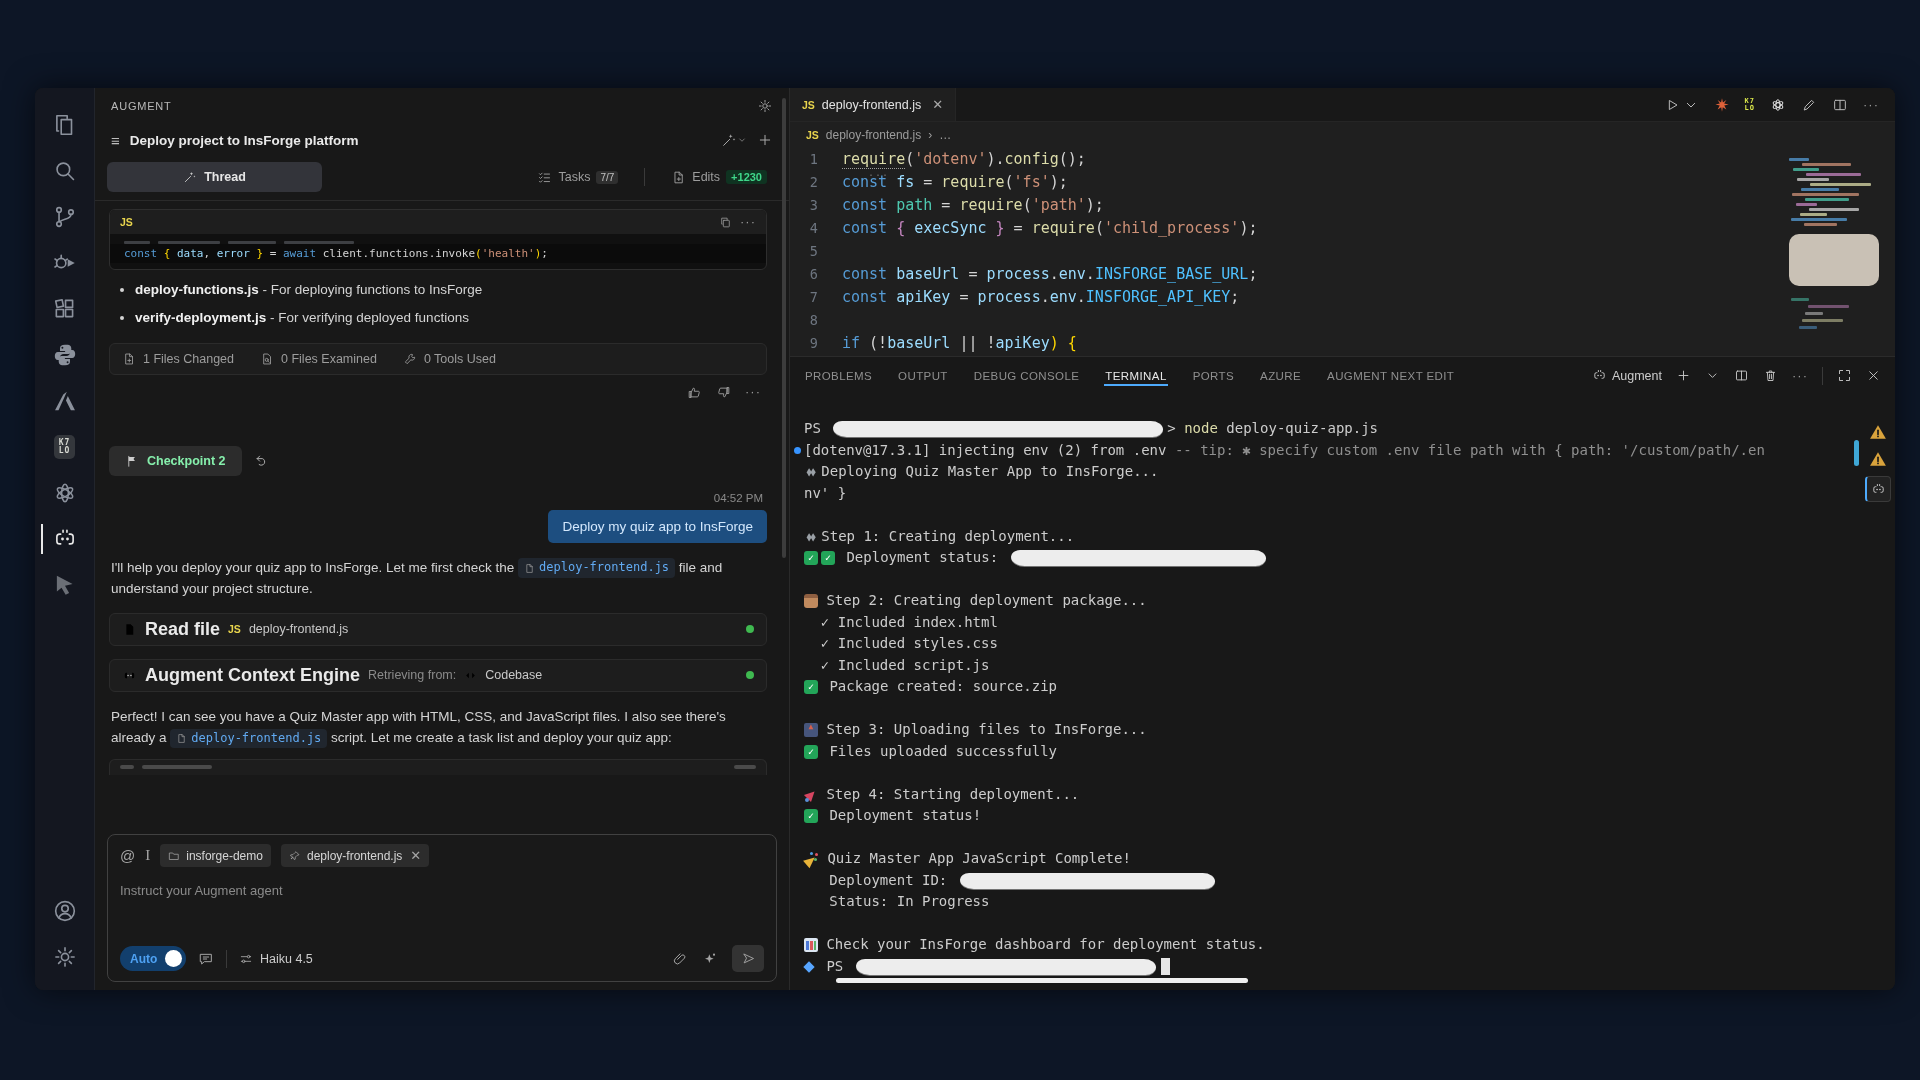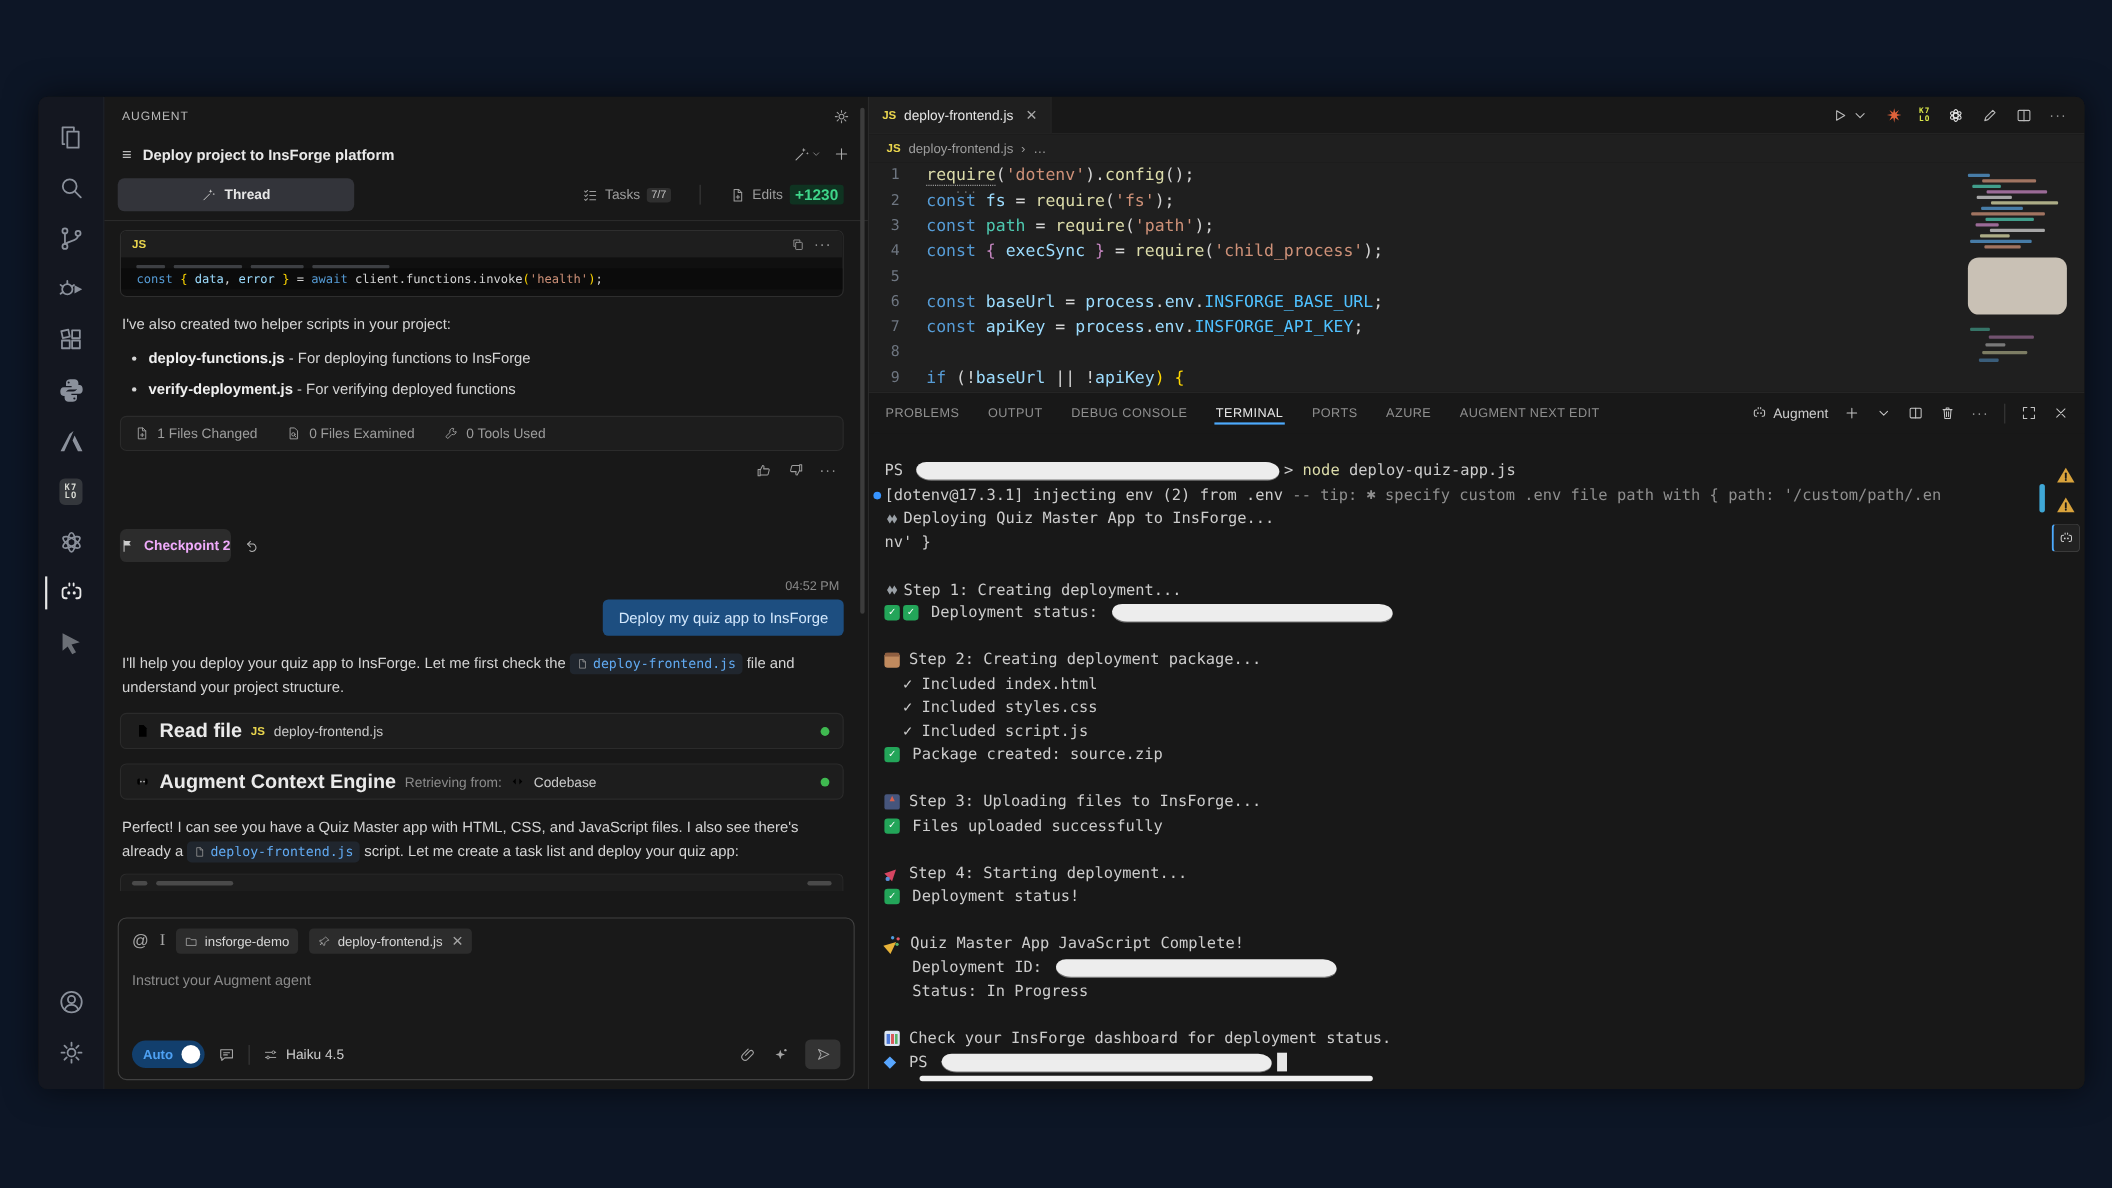--- a/index.html
+++ b/index.html
@@ -32,21 +32,21 @@
   .menu-glyph{color:#bdbdbd;font-size:15px;}
   .sp-iconbtn{display:flex;align-items:center;color:#a9a9a9;cursor:pointer;}
   .sp-iconbtn .ic{width:16px;height:16px;}
   .sp-tabs{height:42px;display:flex;align-items:center;padding:0 12px;gap:8px;}
   .tab-thread{width:215px;height:30px;background:#33343a;border-radius:6px;display:flex;align-items:center;
               justify-content:center;gap:7px;color:#e6e6e6;font-size:12.5px;font-weight:700;cursor:pointer;}
   .tab-thread .ic{width:14px;height:14px;color:#cfcfcf;}
   .tab-flat{display:flex;align-items:center;gap:6px;color:#9d9d9d;font-size:12.5px;cursor:pointer;padding:0 10px;}
   .tab-flat .ic{width:15px;height:15px;}
   .count-badge{background:#2f2f2f;border-radius:3px;font-size:10px;padding:1px 4px;color:#c3c3c3;}
-  .green-badge{background:#0f3321;border-radius:3px;font-size:14px;font-weight:700;padding:1px 5px;color:#3fd68a;}
+  .green-badge{background:#0f3321;border-radius:3px;font-size:11px;font-weight:700;padding:1px 5px;color:#3fd68a;}
   .vsep{width:1px;height:18px;background:#3a3a3a;margin:0 8px;}
   .sp-divider{height:1px;background:#2a2a2a;margin:2px 0 0;}
 
   .chat{flex:1;padding:8px 22px 0 14px;overflow:hidden;position:relative;font-size:13.5px;color:#d4d4d4;}
   .chat-scroll{position:absolute;right:3px;top:10px;width:4px;height:460px;background:#3c3c3c;border-radius:2px;}
 
   .code-card{border:1px solid #2e2e2e;border-radius:6px;overflow:hidden;background:#101010;}
   .code-card-h{height:24px;background:#1e1e1e;display:flex;align-items:center;padding:0 10px;gap:8px;}
   .lang-js{color:#e8d44d;font-size:10.5px;font-weight:700;}
   .cc-sp{flex:1;}
@@ -68,21 +68,21 @@
 
   .stats-card{margin-top:14px;border:1px solid #2b2b2b;background:#1d1d1d;border-radius:6px;height:32px;
               display:flex;align-items:center;gap:26px;padding:0 12px;color:#9d9d9d;font-size:12.5px;}
   .stat{display:flex;align-items:center;gap:7px;}
   .stat .ic{width:14px;height:14px;}
   .fb-row{display:flex;justify-content:flex-end;gap:14px;margin:10px 6px 0;color:#9d9d9d;align-items:center;}
   .fb-row .ic{width:15px;height:15px;cursor:pointer;}
 
   .chk-row{margin-top:46px;display:flex;align-items:center;gap:12px;}
   .chk-pill{background:#2c2c2c;border-radius:6px;height:30px;display:flex;align-items:center;gap:8px;
-            padding:0 0;color:#f0abfc;font-weight:700;font-size:12.5px;cursor:pointer;}
+            padding:0 16px;color:#86efac;font-weight:700;font-size:12.5px;cursor:pointer;}
   .chk-pill .ic{width:14px;height:14px;color:#cdcdcd;}
   .undo-btn{color:#b5b5b5;display:flex;cursor:pointer;}
   .undo-btn .ic{width:15px;height:15px;}
 
   .tstamp{text-align:right;color:#8a8a8a;font-size:11.5px;margin:16px 4px 0;}
   .bubble-row{display:flex;justify-content:flex-end;margin-top:6px;}
   .bubble{background:#1d4e80;color:#d2e7fc;border-radius:5px;padding:9px 14px;font-size:13.5px;}
 
   .tool-card{margin-top:13px;border:1px solid #2b2b2b;background:#1d1d1d;border-radius:6px;height:33px;
              display:flex;align-items:center;gap:8px;padding:0 12px;cursor:pointer;}
@@ -507,21 +507,20 @@
             <div class="cut-line">
                 <i style="width:26px"></i>
                 <i style="width:62px"></i>
                 <i style="width:48px"></i>
                 <i style="width:70px"></i>
               </div>
             <div class="cc-code" id="chat-code"><span class="tk-kw">const </span><span class="tk-yb">{ </span><span class="tk-var">data</span><span class="tk-p">, </span><span class="tk-var">error</span><span class="tk-yb"> }</span><span class="tk-p"> = </span><span class="tk-kw">await</span><span class="tk-p"> client.functions.invoke</span><span class="tk-yb">(</span><span class="tk-str">'health'</span><span class="tk-yb">)</span><span class="tk-p">;</span></div>
           </div>
         </div>
 
-        <div class="msg">I've also created two helper scripts in your project:</div>
 
         <ul class="bullets">
           <li><b>deploy-functions.js</b><span> - For deploying functions to InsForge</span></li>
           <li><b>verify-deployment.js</b><span> - For verifying deployed functions</span></li>
         </ul>
 
         <div class="stats-card" id="stats-card">
             <span class="stat">
               <svg class="ic">
                 <use href="#i-docplus"></use>

